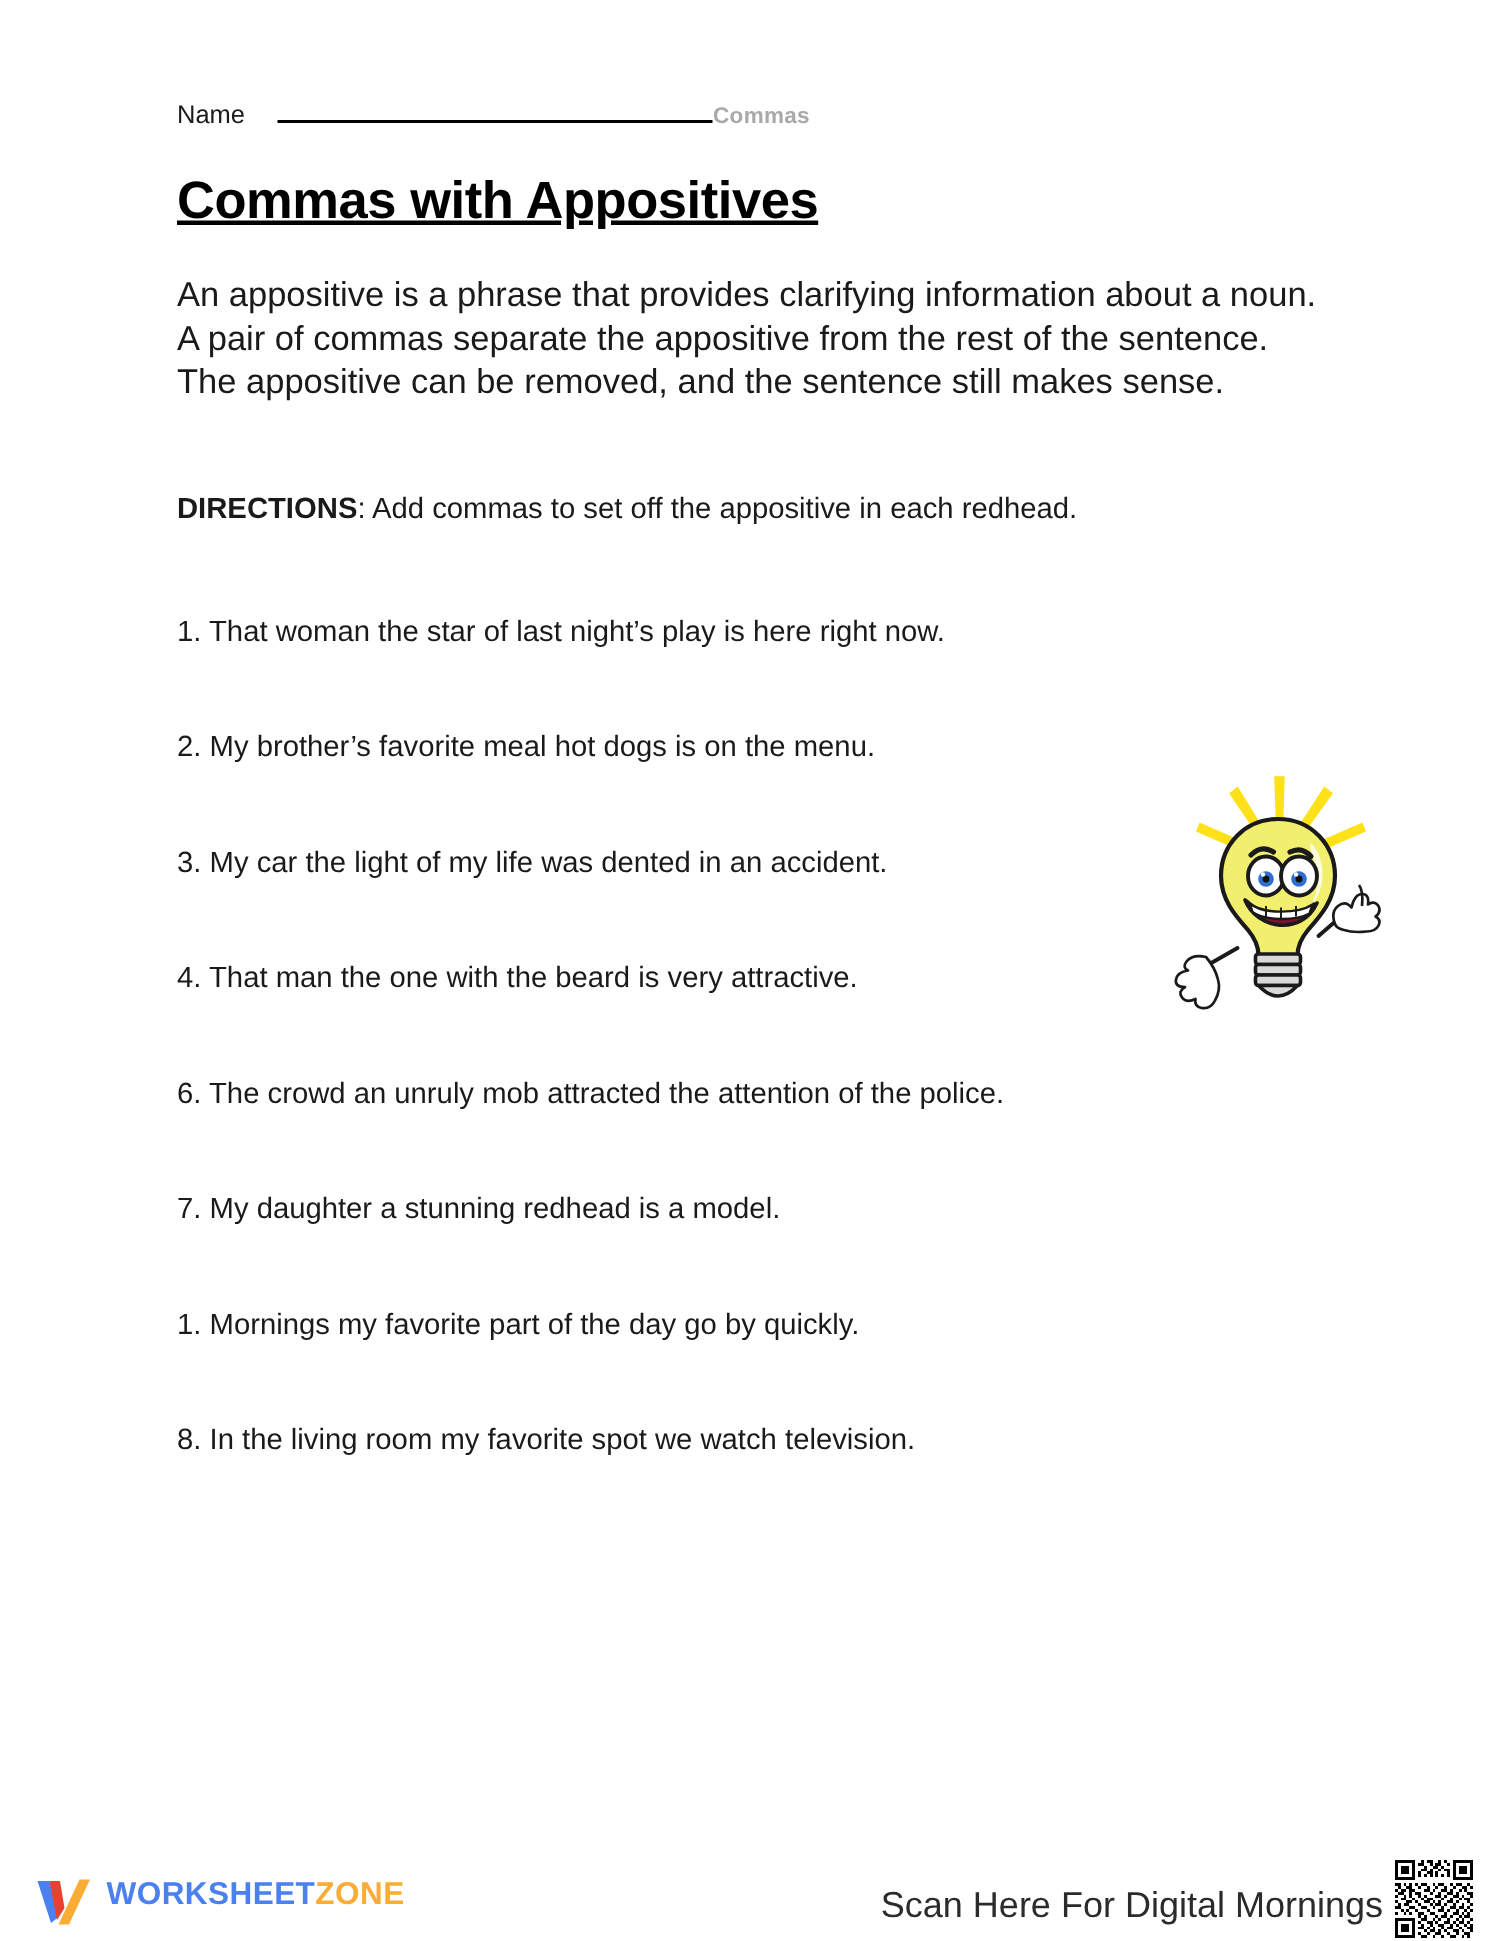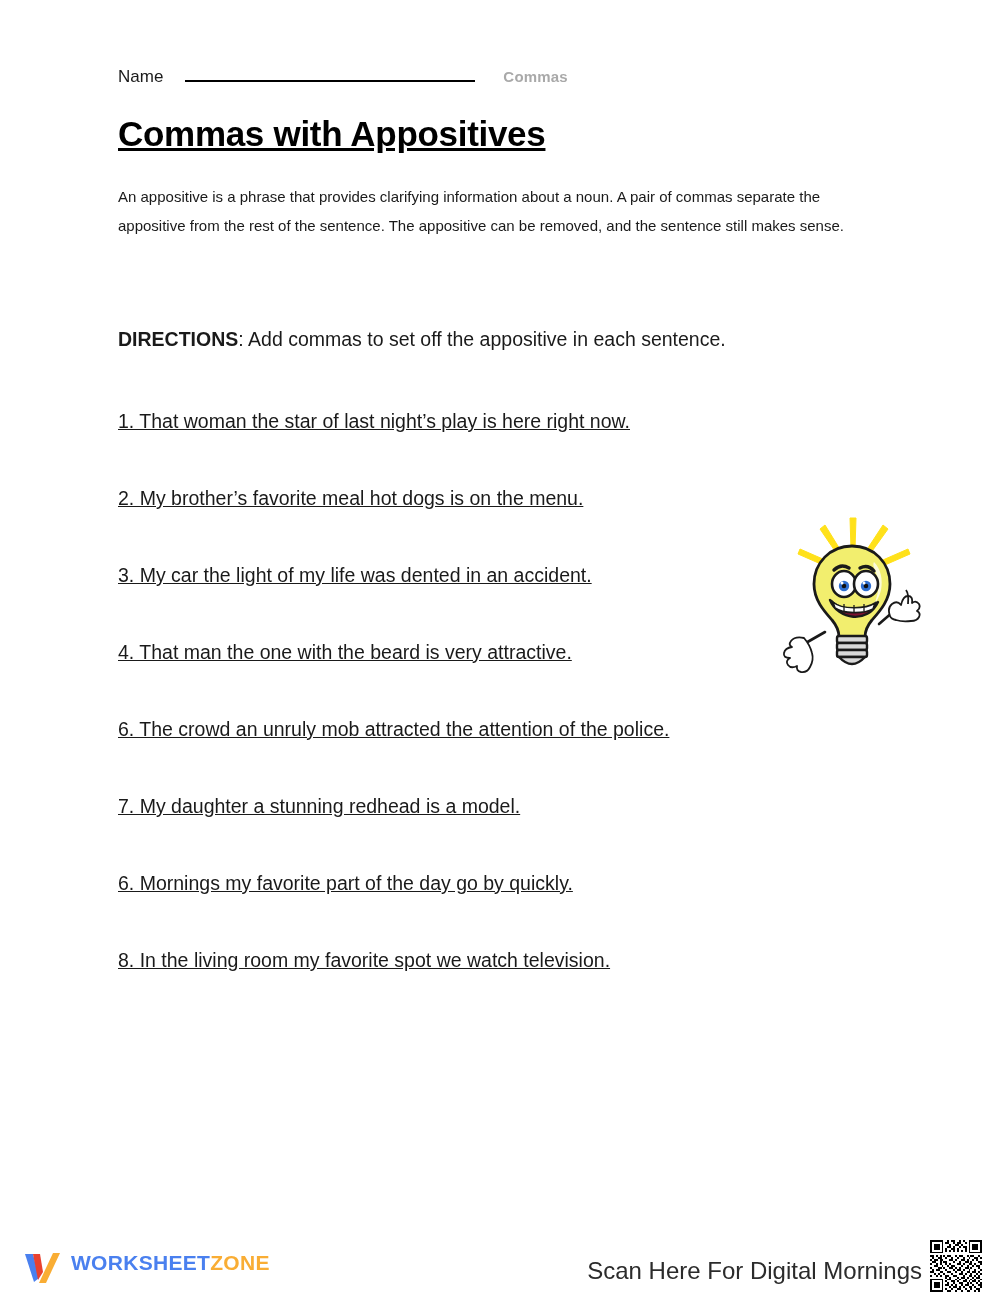--- a/index.html
+++ b/index.html
@@ -30,21 +30,20 @@
     color: #1a1a1a;
     white-space: nowrap;
   }
   .name-blank {
     flex: 0 0 290px;
     margin-left: 22px;
     border-bottom: 2px solid #000000;
     height: 18px;
   }
   .subject-label {
-    margin-left: 28px;
     font-size: 15px;
     font-weight: bold;
     color: #a9a9a9;
     letter-spacing: 0.2px;
     white-space: nowrap;
   }
 
   
   .page-title {
     position: absolute;
@@ -56,21 +55,21 @@
     letter-spacing: -0.3px;
     text-decoration: underline;
   }
 
   
   .intro {
     position: absolute;
     left: 118px;
     top: 182px;
     width: 766px;
-    font-size: 15px;
+    font-size: 23px;
     line-height: 29px;
     color: #1a1a1a;
   }
   .directions {
     position: absolute;
     left: 118px;
     top: 325px;
     width: 700px;
     font-size: 19.5px;
     line-height: 29px;
@@ -87,21 +86,20 @@
     left: 118px;
     top: 408px;
     width: 780px;
   }
   .question {
     height: 77px;
     font-size: 19.5px;
     line-height: 26px;
     color: #1a1a1a;
     white-space: nowrap;
-    text-decoration: underline;
   }
 
   
   .mascot {
     position: absolute;
     left: 782px;
     top: 516px;
     width: 140px;
     height: 160px;
   }
@@ -150,31 +148,31 @@
   <span class="name-label">Name</span>
   <span class="name-blank"></span>
   <span class="subject-label">Commas</span>
 </div>
 
 <div class="page-title">Commas with Appositives</div>
 
 <div class="intro">An appositive is a phrase that provides clarifying information about a noun. A pair of commas separate the appositive from the rest of the sentence. The appositive can be removed, and the sentence still makes sense.</div>
 
 <div class="directions">
-  <span class="d-word">DIRECTIONS</span><span>: Add commas to set off the appositive in each sentence.</span>
+  <span class="d-word">DIRECTIONS</span><span>: Add commas to set off the appositive in each redhead.</span>
 </div>
 
 <div class="questions">
   <div class="question">1. That woman the star of last night’s play is here right now.</div>
   <div class="question">2. My brother’s favorite meal hot dogs is on the menu.</div>
   <div class="question">3. My car the light of my life was dented in an accident.</div>
   <div class="question">4. That man the one with the beard is very attractive.</div>
   <div class="question">6. The crowd an unruly mob attracted the attention of the police.</div>
   <div class="question">7. My daughter a stunning redhead is a model.</div>
-  <div class="question">6. Mornings my favorite part of the day go by quickly.</div>
+  <div class="question">1. Mornings my favorite part of the day go by quickly.</div>
   <div class="question">8. In the living room my favorite spot we watch television.</div>
 </div>
 
 <div class="mascot">
   <svg viewBox="0 0 140 160" width="140" height="160" xmlns="http://www.w3.org/2000/svg">
 
     <g fill="#ffe11a" stroke="#ffe11a" stroke-width="1">
       <polygon points="68,2 74,2 73,33 69,33"></polygon>
       <polygon points="38,13 43,9 59,35 55,38"></polygon>
       <polygon points="16,38 18,33 50,47 48,52"></polygon>

